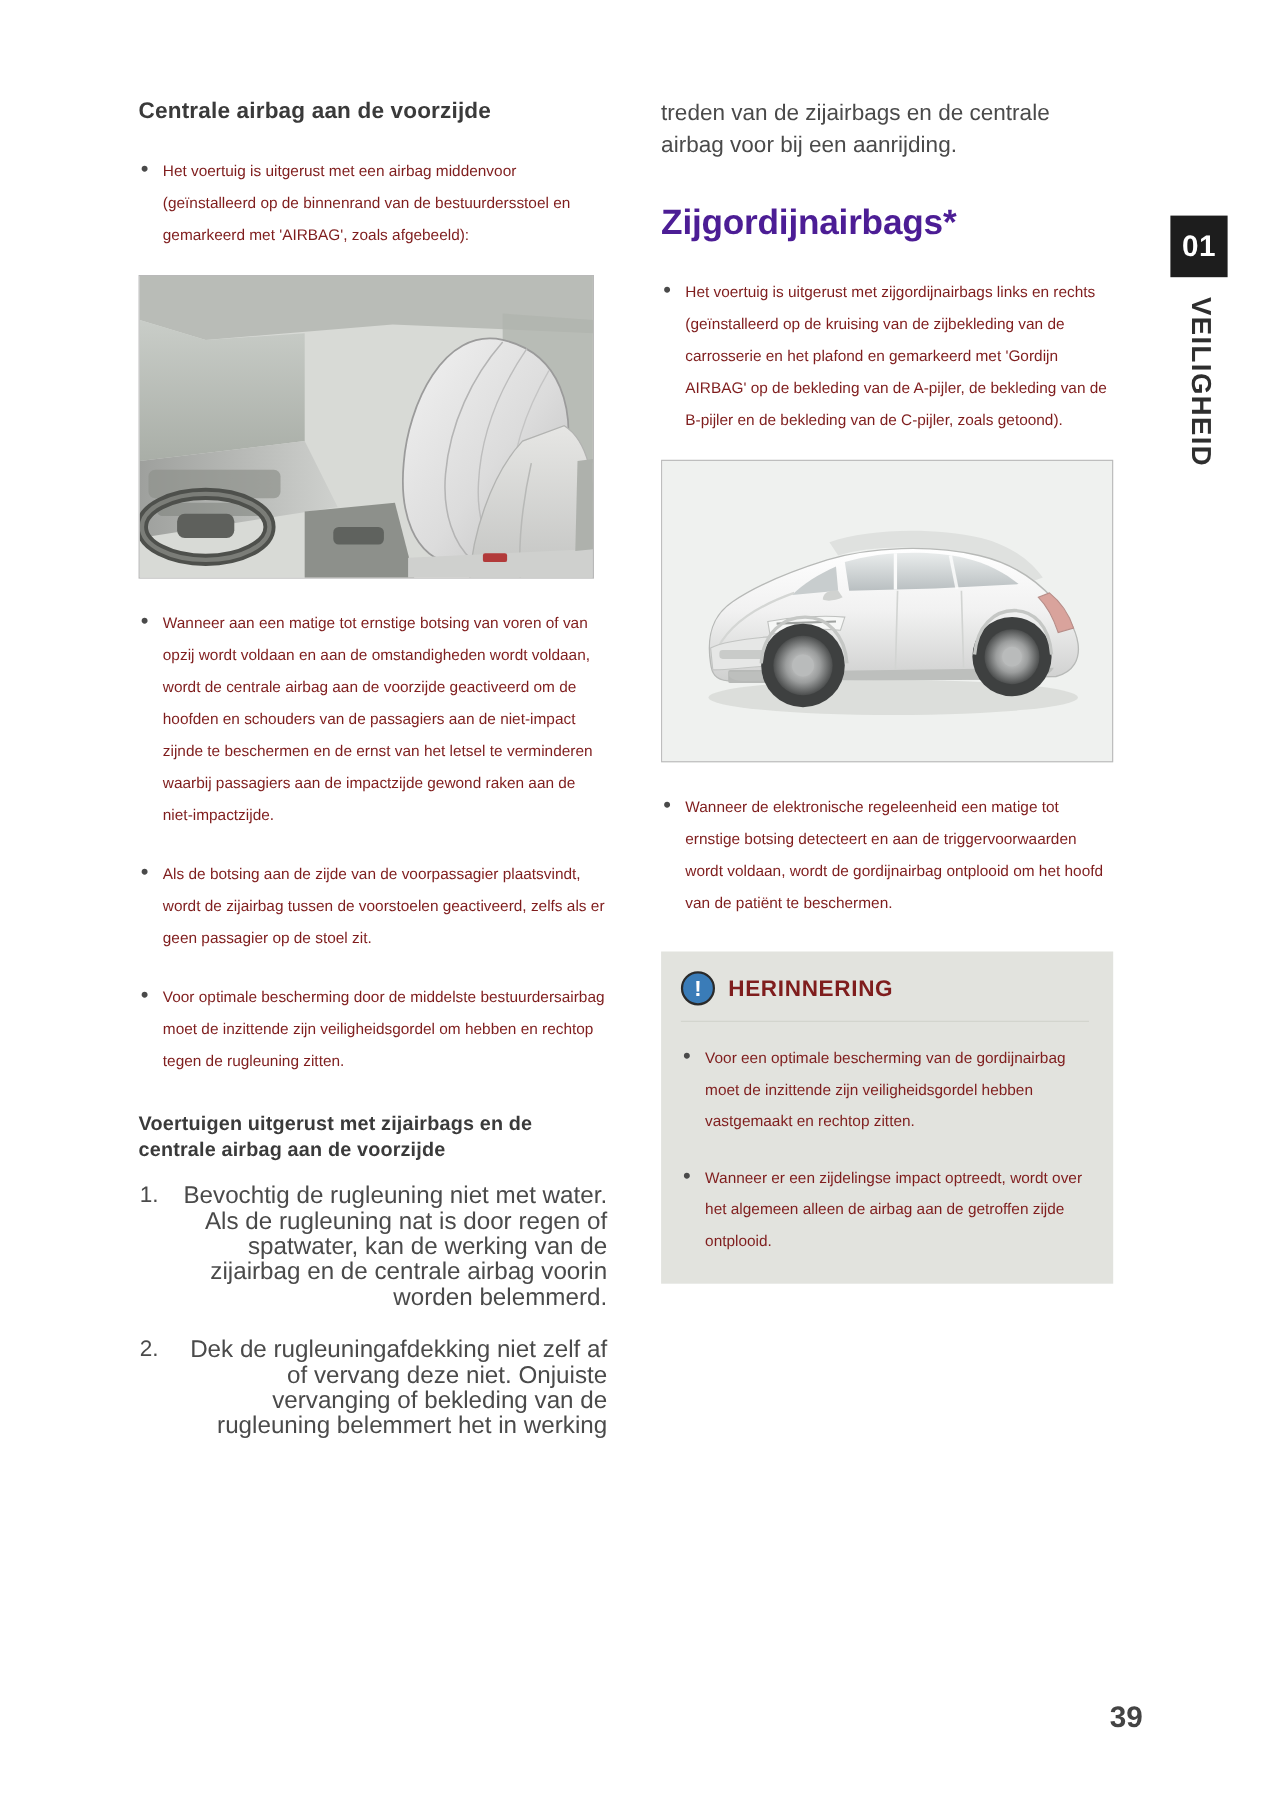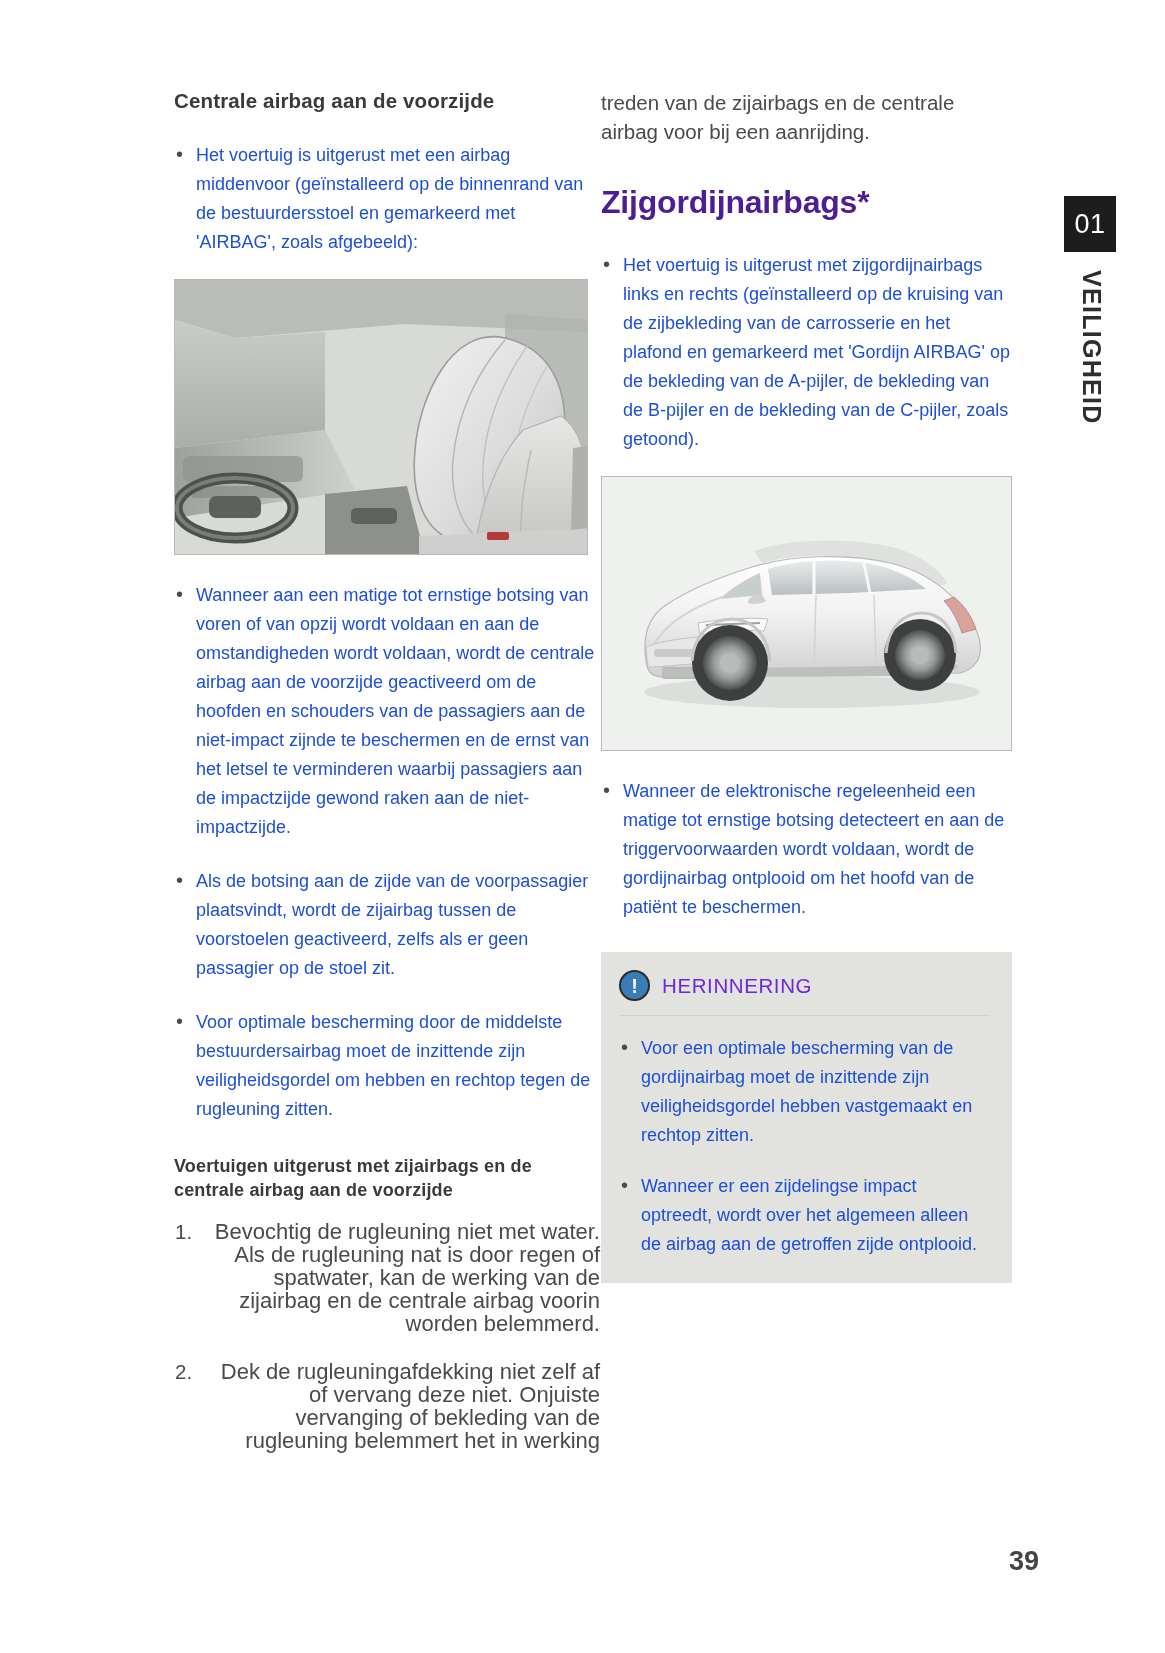--- a/index.html
+++ b/index.html
@@ -18,21 +18,21 @@
     position: relative;
     width: 1165px;
     height: 1653px;
   }
 
   
   .col {
     position: absolute;
     top: 88px;
   }
-  .col-left  { left: 126px; width: 426px; margin-left: 48px; }
+  .col-left  { left: 126px; width: 426px; }
   .col-right { left: 601px; width: 411px; }
 
   
   h3.sub-head {
     font-size: 20.5px;
     font-weight: bold;
     letter-spacing: 0.15px;
     color: #3a3a3a;
     line-height: 1.3;
     margin-bottom: 26px;
@@ -60,23 +60,23 @@
     font-size: 20.5px;
     line-height: 29px;
     color: #4a4a4a;
   }
 
   
   ul.bullets { list-style: none; }
   ul.bullets > li {
     position: relative;
     padding-left: 22px;
-    font-size: 18px;
+    font-size: 14px;
     line-height: 29px;
-    color: #1d4ed8;
+    color: #7f1d1d;
     margin-bottom: 25px;
   }
   ul.bullets > li:last-child { margin-bottom: 0; }
   ul.bullets > li::before {
     content: "•";
     position: absolute;
     left: 2px;
     top: -1px;
     font-size: 20px;
     color: #4a4a4a;
@@ -124,23 +124,23 @@
   .notice-head {
     display: flex;
     align-items: center;
     gap: 12px;
     padding-bottom: 14px;
     border-bottom: 1px solid #d2d3cd;
     margin-bottom: 18px;
   }
   .notice-title {
     font-size: 20.5px;
-    font-weight: normal;
+    font-weight: bold;
     letter-spacing: 0.6px;
-    color: #6d28d9;
+    color: #7f1d1d;
   }
   .info-icon {
     width: 31px; height: 31px;
     border-radius: 50%;
     background: #3a7cb8;
     border: 2px solid #2a2a2a;
     display: flex;
     align-items: center;
     justify-content: center;
     flex: 0 0 auto;
@@ -161,21 +161,21 @@
     left: 1064px;
     top: 196px;
     width: 52px;
   }
   .tab-number {
     width: 52px;
     height: 56px;
     background: #1d1d1d;
     color: #ffffff;
     font-size: 27px;
-    font-weight: normal;
+    font-weight: bold;
     display: flex;
     align-items: center;
     justify-content: center;
     letter-spacing: 0.5px;
   }
   .tab-label {
     margin-top: 18px;
     writing-mode: vertical-rl;
     text-orientation: mixed;
     font-size: 25px;

